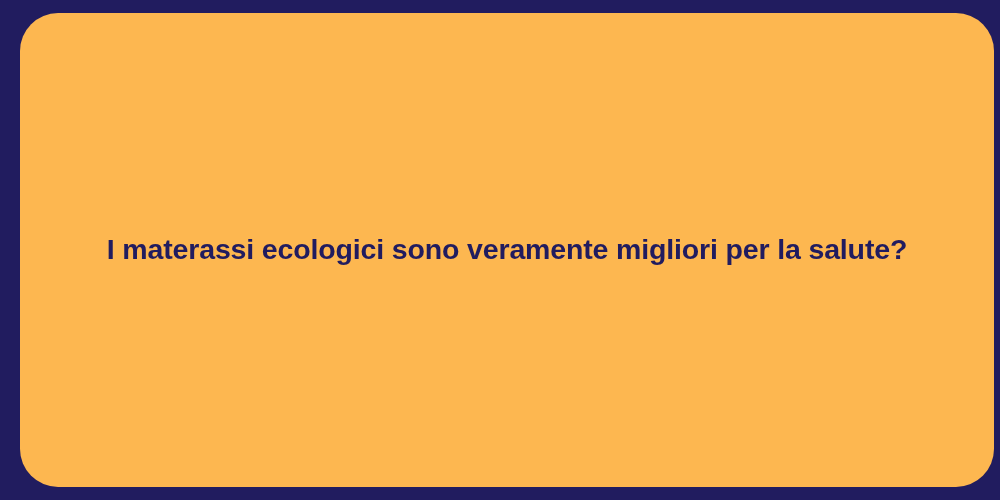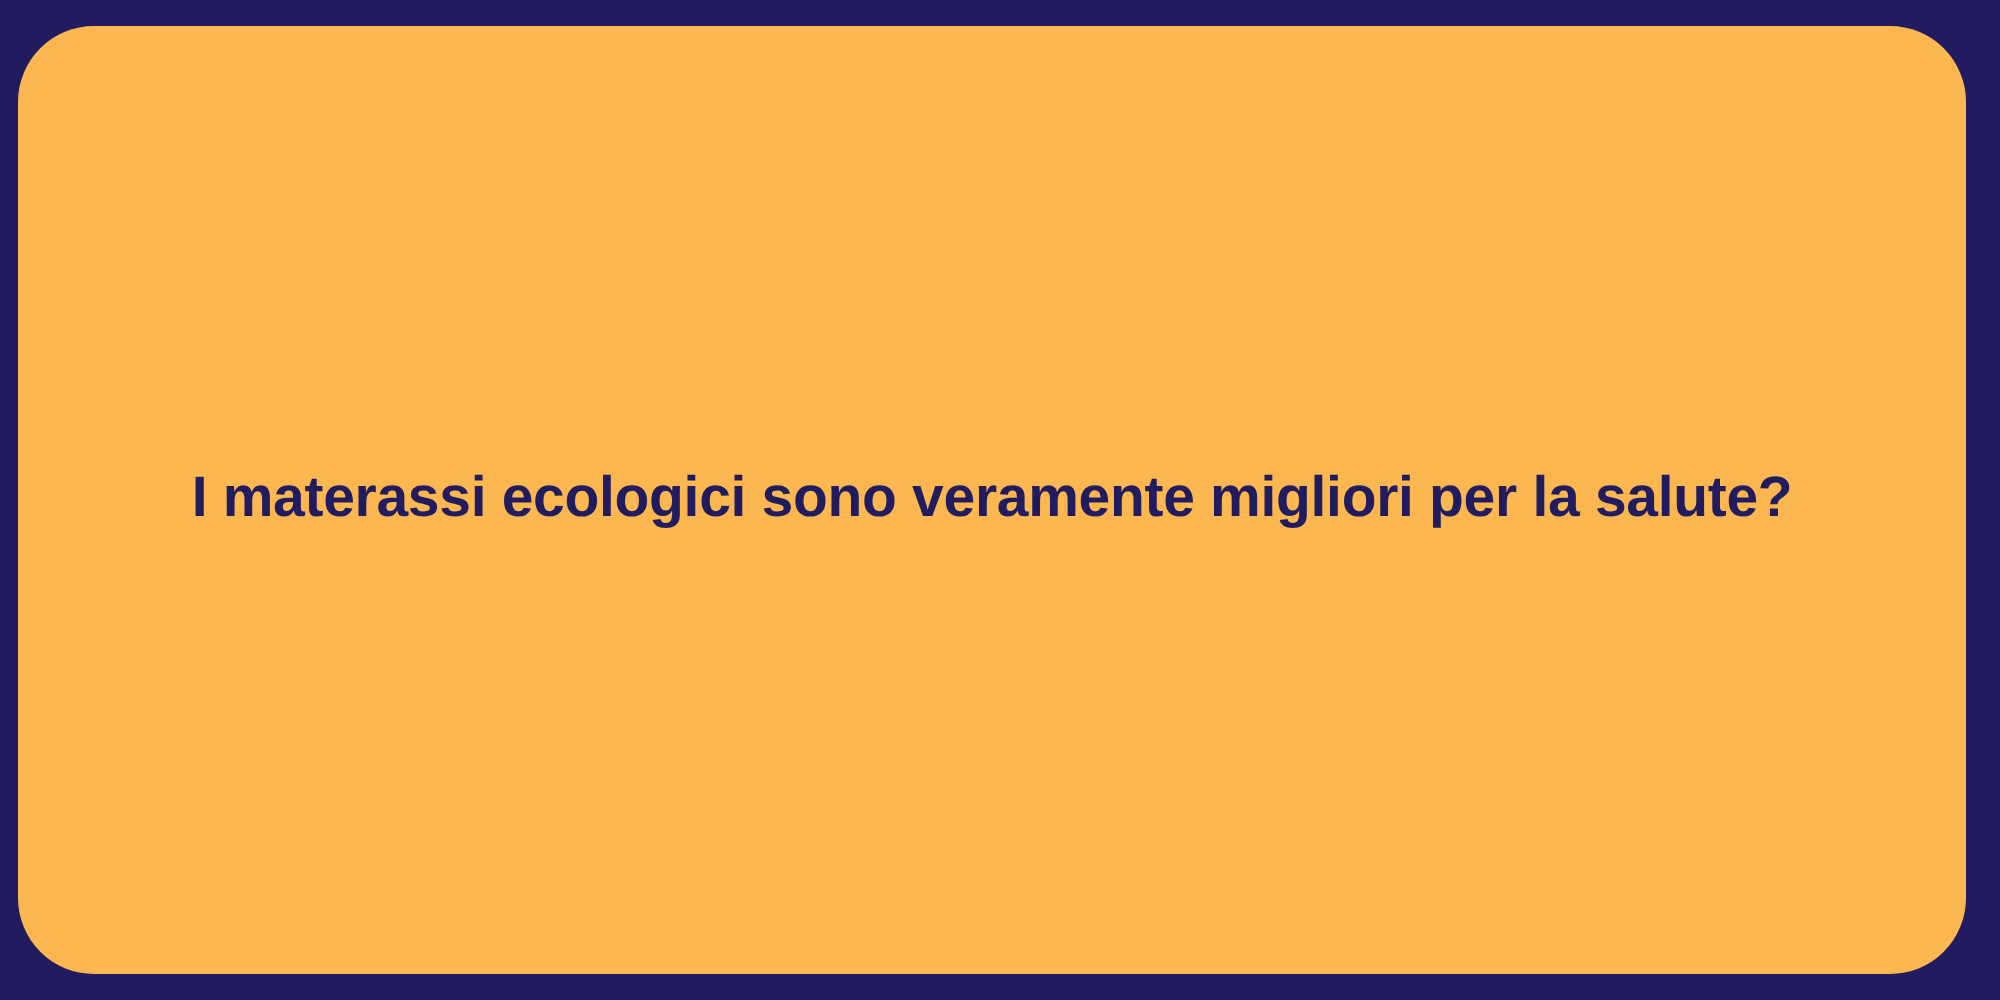--- a/index.html
+++ b/index.html
@@ -19,21 +19,21 @@
     position: relative;
     width: 1000px;
     height: 500px;
     background: #211C5F;
     box-sizing: border-box;
   }
 
   
   .card {
     position: absolute;
-    left: 9px;
+    left: 20px;
     top: 13px;
     width: 974px;
     height: 474px;
     background: #FDB750;
     border-radius: 38px;
     box-sizing: border-box;
 
     display: flex;
     align-items: center;
     justify-content: center;

